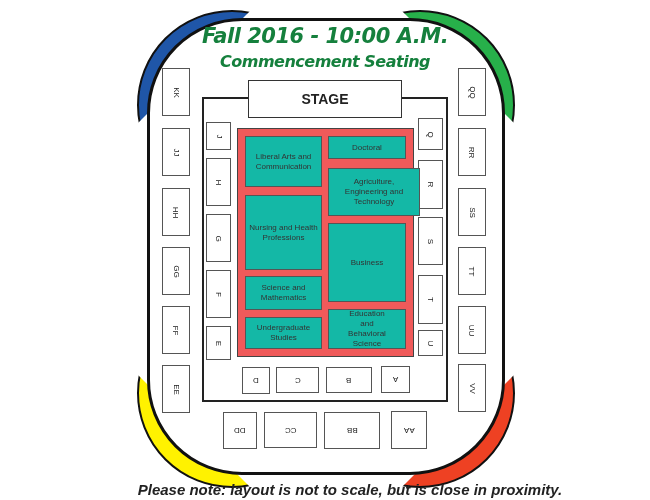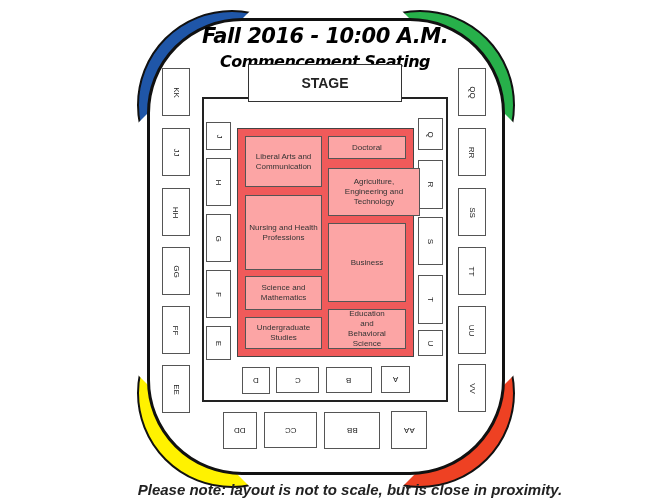--- a/index.html
+++ b/index.html
@@ -1,28 +1,28 @@
 <!DOCTYPE html>
 <html><head>
 <meta charset="utf-8">
 <style>
   html, body { margin: 0; padding: 0; }
   body { width: 650px; height: 500px; background: #ffffff; position: relative; overflow: hidden; font-family: "Liberation Sans", sans-serif; }
   .arc { position: absolute; box-sizing: border-box; border: 2px solid #111; }
   .venue { position: absolute; left: 147px; top: 18px; width: 358px; height: 457px; background: #fff; border: 3px solid #111; border-radius: 95px; box-sizing: border-box; }
-  .title { position: absolute; left: 0; width: 650px; text-align: center; font-family: "DejaVu Sans", sans-serif; font-weight: bold; font-style: italic; color: #000000; letter-spacing: -0.5px; }
+  .title { position: absolute; left: 0; width: 650px; text-align: center; font-family: "DejaVu Sans", sans-serif; font-weight: bold; font-style: italic; color: #15803d; letter-spacing: -0.5px; }
   .t1 { top: 24px; font-size: 21px; }
   .t2 { top: 52px; font-size: 16px; }
   .seat { position: absolute; box-sizing: border-box; border: 1px solid #555; background: #fff; display: flex; align-items: center; justify-content: center; font-size: 8px; color: #222; }
   .rot90 span { transform: rotate(90deg); display: inline-block; white-space: nowrap; }
   .rot180 span { transform: rotate(180deg); display: inline-block; white-space: nowrap; }
   .hall { position: absolute; left: 202px; top: 97px; width: 246px; height: 305px; border: 2px solid #222; background: #fff; box-sizing: border-box; }
-  .stage { position: absolute; left: 248px; top: 64px; width: 154px; height: 38px; border: 1.5px solid #333; background: #fff; box-sizing: border-box; display: flex; align-items: center; justify-content: center; font-weight: bold; font-size: 14px; color: #222; }
+  .stage { position: absolute; left: 248px; top: 80px; width: 154px; height: 38px; border: 1.5px solid #333; background: #fff; box-sizing: border-box; display: flex; align-items: center; justify-content: center; font-weight: bold; font-size: 14px; color: #222; }
   .red { position: absolute; left: 237px; top: 128px; width: 177px; height: 229px; background: #f05a5a; border: 1px solid #444; box-sizing: border-box; }
-  .sect { position: absolute; background: #fca5a5; border: 1px solid #555; box-sizing: border-box; display: flex; align-items: center; justify-content: center; text-align: center; font-size: 8px; line-height: 10px; color: #333; }
+  .sect { position: absolute; background: #14b8a6; border: 1px solid #555; box-sizing: border-box; display: flex; align-items: center; justify-content: center; text-align: center; font-size: 8px; line-height: 10px; color: #333; }
   .note { position: absolute; left: 0; width: 650px; top: 481px; text-align: center; font-size: 15px; font-weight: bold; font-style: italic; color: #222; margin-left: 25px; }
 </style>
 </head>
 <body>
 
 <div class="arc" style="left:137px; top:10px; width:190px; height:190px; border-radius:50%; background:#1f56a8; clip-path: polygon(0 0, 60% 0, 60% 0%, 0 60%);"></div>
 <div class="arc" style="left:325px; top:10px; width:190px; height:190px; border-radius:50%; background:#27b04a; clip-path: polygon(40% 0, 100% 0, 100% 60%);"></div>
 <div class="arc" style="left:137px; top:298px; width:190px; height:190px; border-radius:50%; background:#fff200; clip-path: polygon(0 40%, 60% 100%, 0 100%);"></div>
 <div class="arc" style="left:325px; top:298px; width:190px; height:190px; border-radius:50%; background:#ee4123; clip-path: polygon(100% 40%, 100% 100%, 40% 100%);"></div>
 

